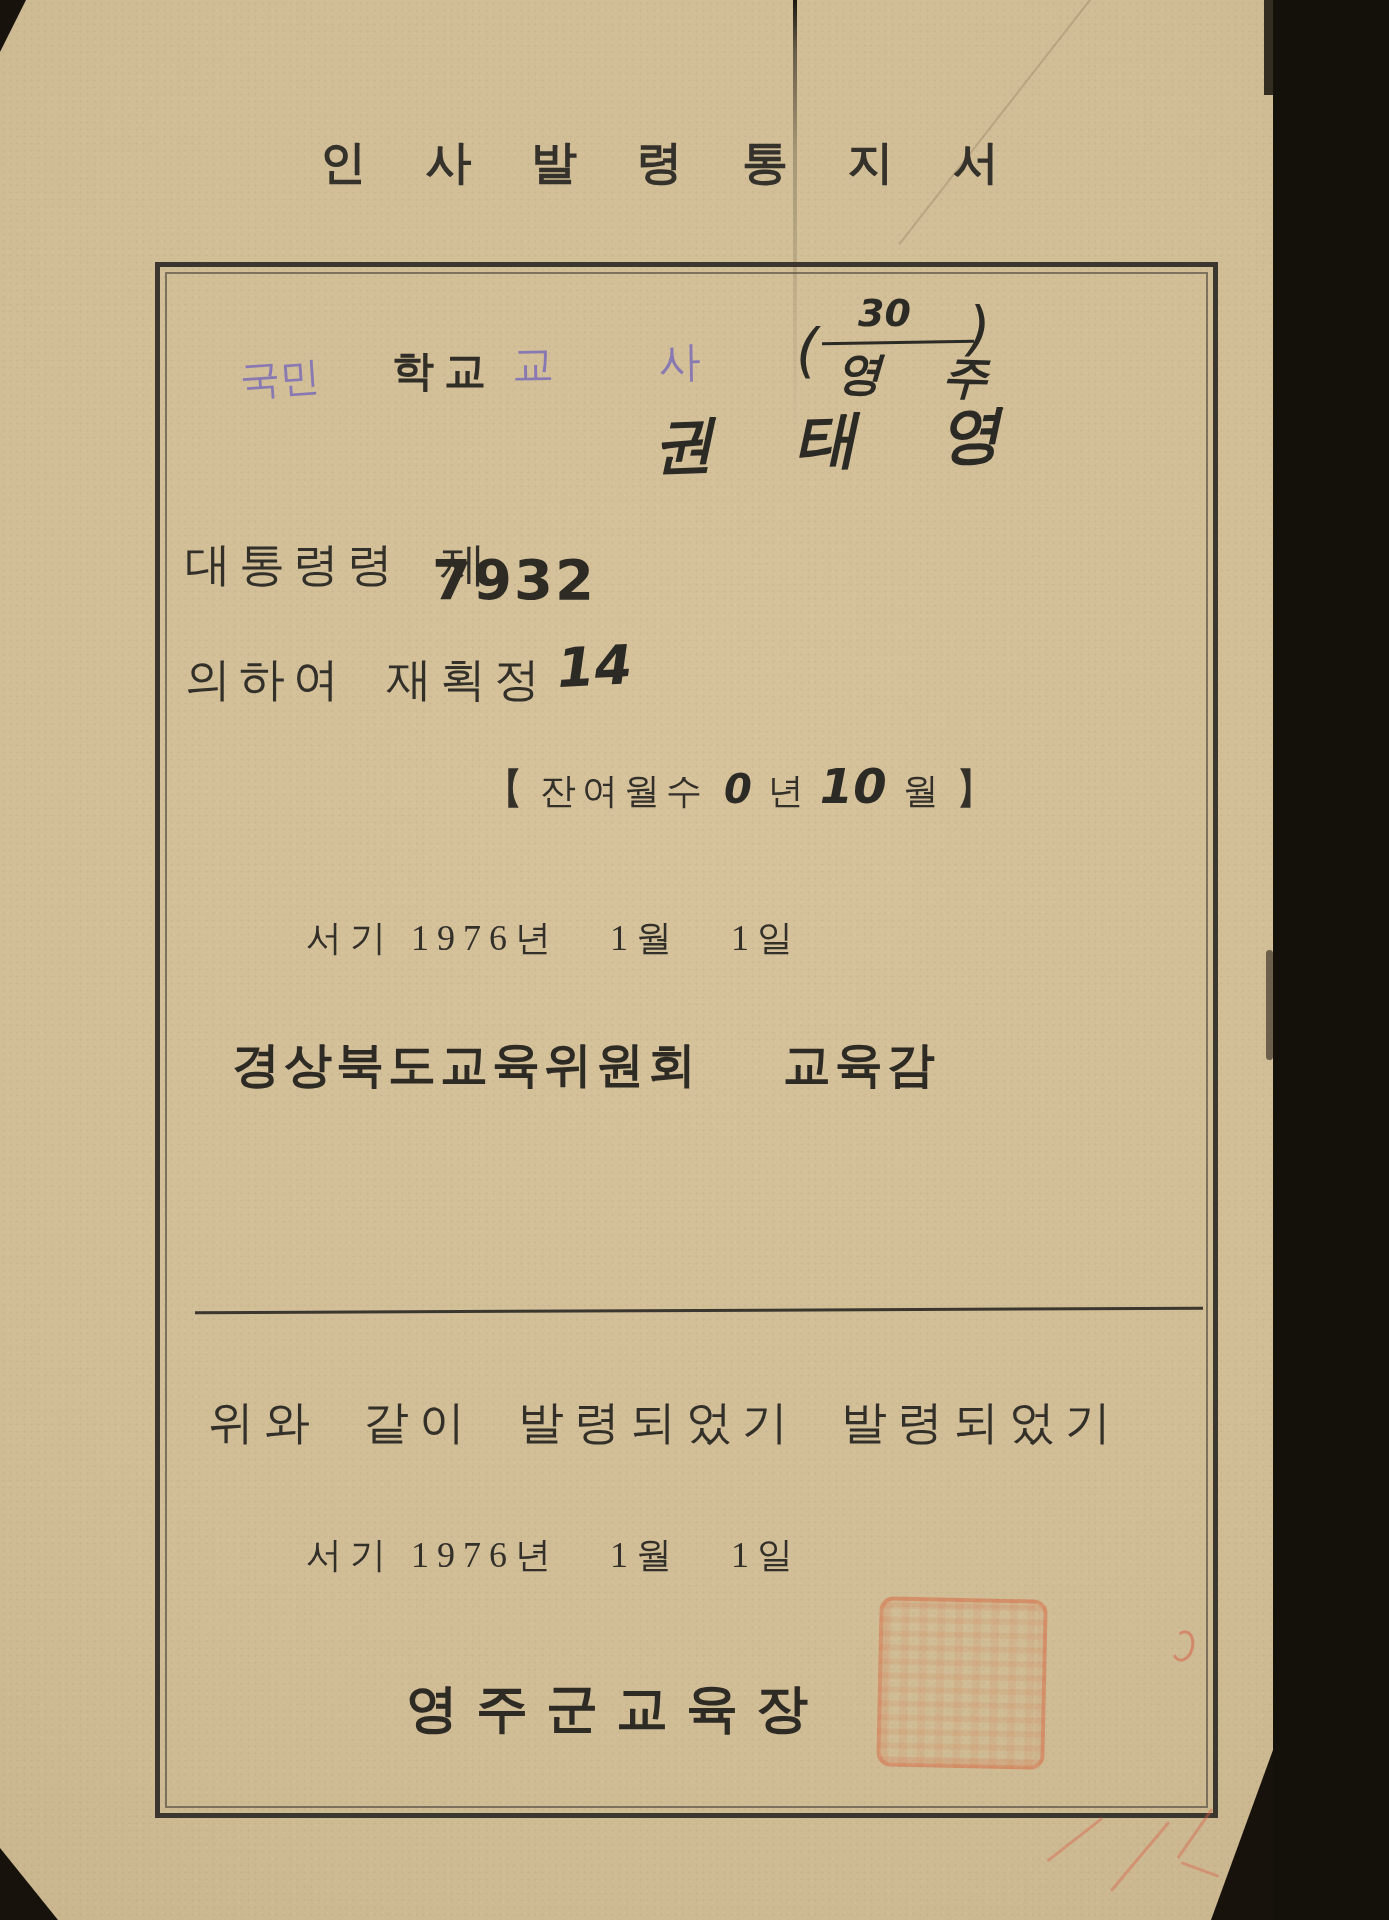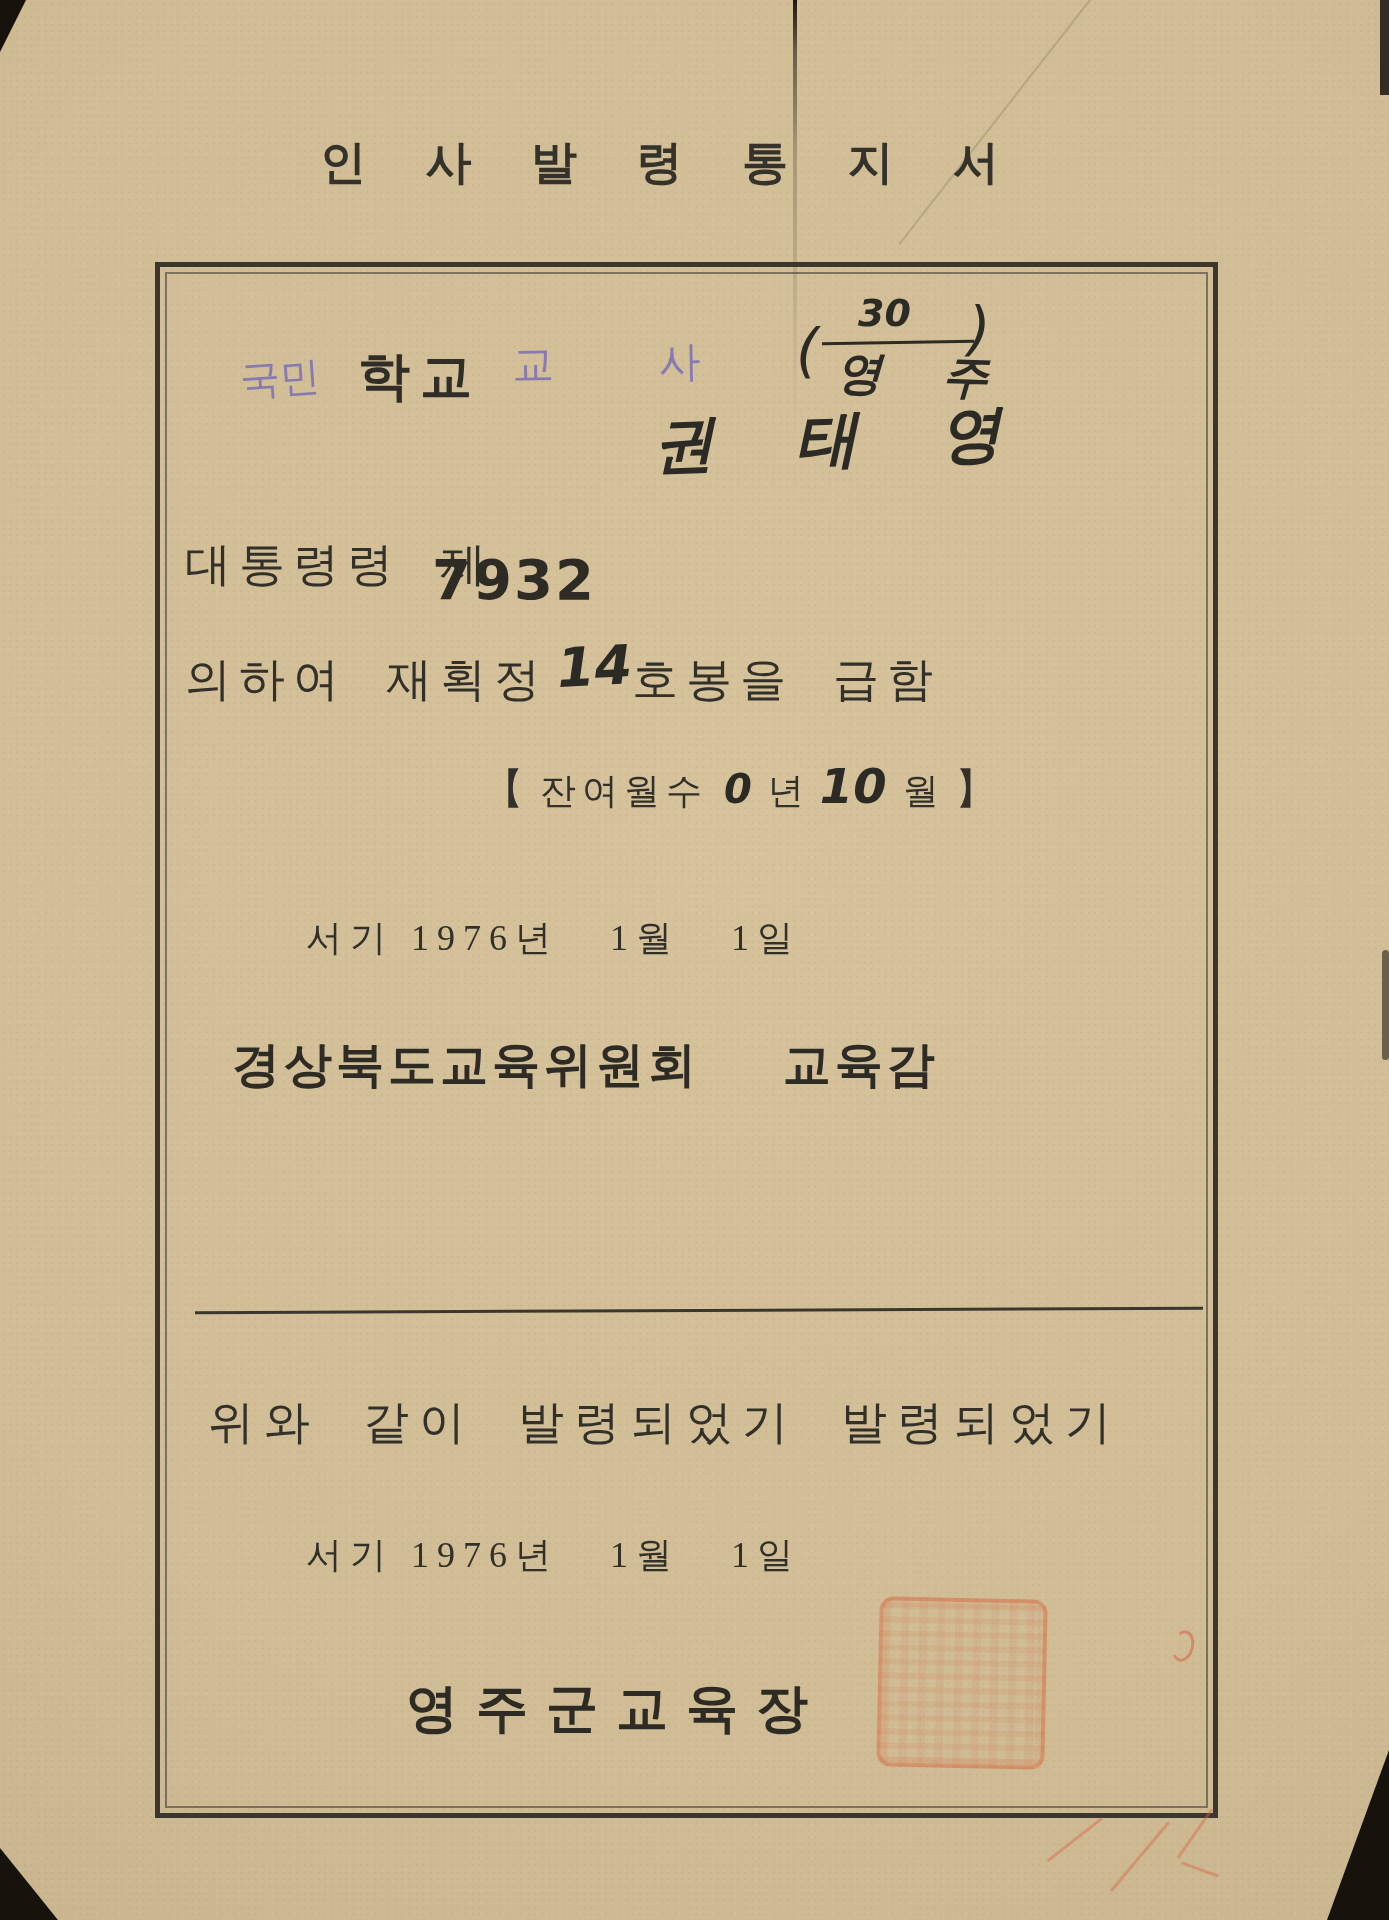--- a/index.html
+++ b/index.html
@@ -1,17 +1,17 @@
 <!DOCTYPE html>
 <html><head>
 <meta charset="utf-8">
 <style>
   html,body{margin:0;padding:0;background:#14110b;}
   .scan{
-    position:relative;width:1389px;height:1920px;overflow:hidden;
+    position:relative;width:1273px;height:1920px;overflow:hidden;
     background:
       radial-gradient(ellipse 120% 90% at 52% 42%, #d6c39c 0%, #d0bd96 55%, #c6b38b 88%, #bda987 100%);
     font-family:"Liberation Serif", serif;
     color:#33302a;
   }
   .grain{
     position:absolute;inset:0;pointer-events:none;
     background-image:radial-gradient(rgba(110,92,55,.07) 1px, transparent 1.4px),
                      radial-gradient(rgba(255,246,220,.05) 1px, transparent 1.6px);
     background-size:7px 7px, 11px 11px;
@@ -57,36 +57,35 @@
 
   <div class="grain"></div>
 
   <div class="t serif" style="left:320px;top:140px;font-size:46px;font-weight:600;letter-spacing:24px;color:#35322b;">인 사 발 령 통 지 서</div>
 
   <div class="frame">
     <div class="frame-inner"></div>
   </div>
 
   <div class="t hand purple" style="left:240px;top:358px;font-size:40px;transform:rotate(-4deg);font-style:normal;">국민</div>
-  <div class="t sans" style="left:358px;top:350px;font-size:52px;letter-spacing:10px;color:#312e27;text-align:center;">학교</div>
+  <div class="t sans" style="left:392px;top:350px;font-size:42px;letter-spacing:10px;color:#312e27;text-align:center;">학교</div>
   <div class="t hand purple" style="left:512px;top:342px;font-size:42px;letter-spacing:26px;font-style:normal;transform:rotate(-1deg);">교  사</div>
   <div class="t hand" style="left:796px;top:322px;font-size:58px;">(</div>
   <div class="t hand" style="left:858px;top:294px;font-size:38px;font-weight:bold;">30</div>
   <div class="fracline"></div>
   <div class="t hand" style="left:836px;top:352px;font-size:46px;letter-spacing:22px;font-weight:bold;transform:rotate(2deg);">영 주</div>
   <div class="t hand" style="left:968px;top:300px;font-size:58px;">)</div>
 
   <div class="t hand" style="left:652px;top:408px;font-size:62px;letter-spacing:30px;font-weight:bold;transform:rotate(-2deg);">권 태 영</div>
 
   <div class="t serif" style="left:185px;top:542px;font-size:46px;letter-spacing:8px;">대통령령  제</div>
   <div class="t sans" style="left:432px;top:532px;font-size:56px;letter-spacing:2px;color:#2e2b25;margin-top:20px;">7932</div>
 
   <div class="t serif" style="left:185px;top:657px;font-size:46px;letter-spacing:8px;">의하여  재획정</div>
   <div class="t hand" style="left:557px;top:640px;font-size:54px;font-weight:bold;transform:rotate(-3deg);">14</div>
-  <div class="t serif" style="left:632px;top:657px;font-size:46px;letter-spacing:8px;">호봉을  급함</div>
 
   <div class="t" style="left:482px;top:762px;display:flex;align-items:baseline;gap:16px;">
     <span class="serif" style="font-size:42px;">【</span>
     <span class="serif" style="font-size:36px;letter-spacing:6px;">잔여월수</span>
     <span class="hand" style="font-size:40px;font-weight:bold;">0</span>
     <span class="serif" style="font-size:36px;">년</span>
     <span class="hand" style="font-size:48px;font-weight:bold;">10</span>
     <span class="serif" style="font-size:36px;">월</span>
     <span class="serif" style="font-size:42px;">】</span>
   </div>

